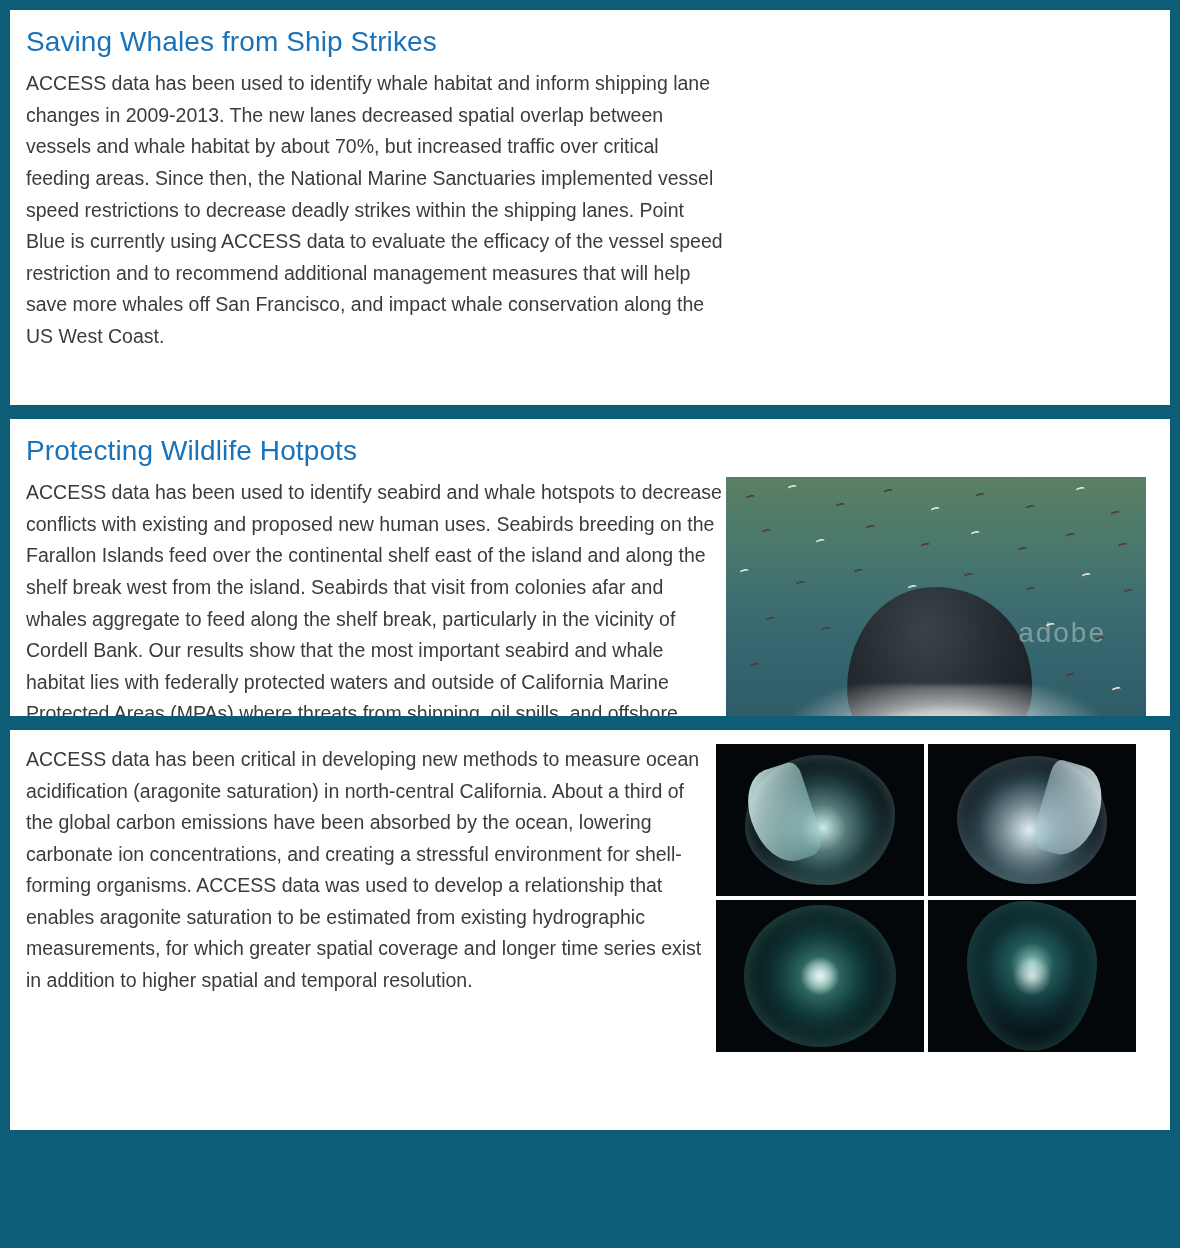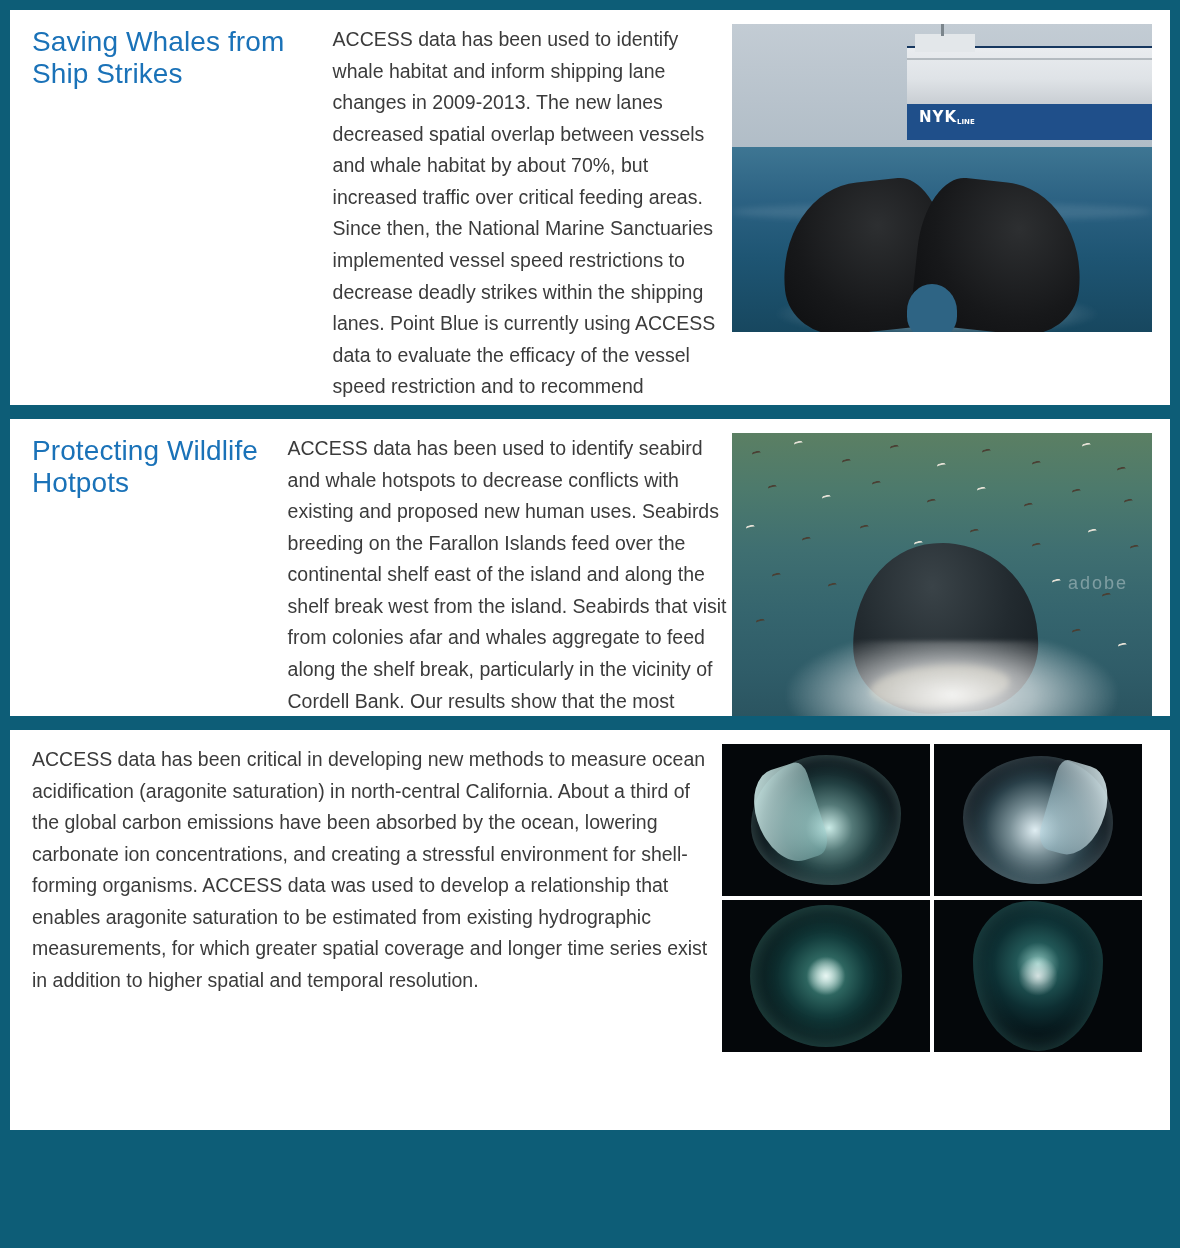--- a/index.html
+++ b/index.html
@@ -19,22 +19,22 @@
   }
   .panel {
     background: #ffffff;
     box-sizing: border-box;
     margin-bottom: 14px;
     position: relative;
     overflow: hidden;
   }
   .panel-inner {
     display: flex;
-    flex-direction: row;
-    padding: 14px 18px 14px 22px;
+    flex-direction: column;
+    padding: 14px 18px 14px 16px;
     box-sizing: border-box;
     height: 100%;
   }
   .panel-title {
     color: #1a72b8;
     font-size: 28px;
     font-weight: normal;
     letter-spacing: 0.1px;
     margin: 2px 0 10px 0;
     line-height: 1.15;
@@ -171,22 +171,22 @@
     background: rgba(210,195,150,.45);
     border-radius: 50%;
     filter: blur(3px);
   }
   .whitewater {
     position: absolute; left: 55px; bottom: -20px; width: 330px; height: 120px;
     background: radial-gradient(ellipse at 50% 45%, rgba(255,255,255,.92) 0%, rgba(255,255,255,.6) 35%, rgba(255,255,255,0) 72%);
     filter: blur(2px);
   }
   .watermark {
-    position: absolute; right: 24px; top: 140px;
-    color: rgba(255,255,255,.35); font-size: 18px; letter-spacing: 2px;
+    position: absolute; right: 40px; top: 140px;
+    color: rgba(255,255,255,.35); font-size: 28px; letter-spacing: 2px;
   }
 
   
   .panel3 { height: 400px; }
   .panel3 .panel-text { max-width: 690px; }
   .fig-shells {
     width: 420px;
     height: 308px;
     display: grid;
     grid-template-columns: 1fr 1fr;
@@ -249,40 +249,20 @@
 </head>
 <body>
 
 <div class="page">
 
   <section class="panel panel1">
     <div class="panel-inner">
       <h2 class="panel-title">Saving Whales from Ship Strikes</h2>
       <div class="panel-body">
         <div class="panel-text">ACCESS data has been used to identify whale habitat and inform shipping lane changes in 2009-2013.  The new lanes decreased spatial overlap between vessels and whale habitat by about 70%, but increased traffic over critical feeding areas. Since then, the National Marine Sanctuaries implemented vessel speed restrictions to decrease deadly strikes within the shipping lanes.  Point Blue is currently using ACCESS data to evaluate the efficacy of the vessel speed restriction and to recommend additional management measures that will help save more whales off San Francisco, and impact whale conservation along the US West Coast.</div>
-        <div class="panel-figure">
-          <div class="fig-whale-tail">
-            <div class="sky"></div>
-            <div class="sea"></div>
-            <div class="ship">
-              <div class="ship-deck"></div>
-              <div class="ship-bridge"></div>
-              <div class="ship-mast"></div>
-              <div class="ship-name">
-                <span>NYK</span><small>LINE</small>
-              </div>
-            </div>
-            <div class="splash"></div>
-            <div class="fluke">
-              <div class="lobe-l"></div>
-              <div class="lobe-r"></div>
-              <div class="notch"></div>
-            </div>
-          </div>
-        </div>
       </div>
     </div>
   </section>
 
   <section class="panel panel2">
     <div class="panel-inner">
       <h2 class="panel-title">Protecting Wildlife Hotpots</h2>
       <div class="panel-body">
         <div class="panel-text">ACCESS data has been used to identify seabird and whale hotspots to decrease conflicts with existing and proposed new human uses.  Seabirds breeding on the Farallon Islands feed over the continental shelf east of the island and along the shelf break west from the island.  Seabirds that visit from colonies afar and whales aggregate to feed along the shelf break, particularly in the vicinity of Cordell Bank. Our results show that the most important seabird and whale habitat lies with federally protected waters and outside of California Marine Protected Areas (MPAs) where threats from shipping, oil spills, and offshore energy development remain.</div>
         <div class="panel-figure">

